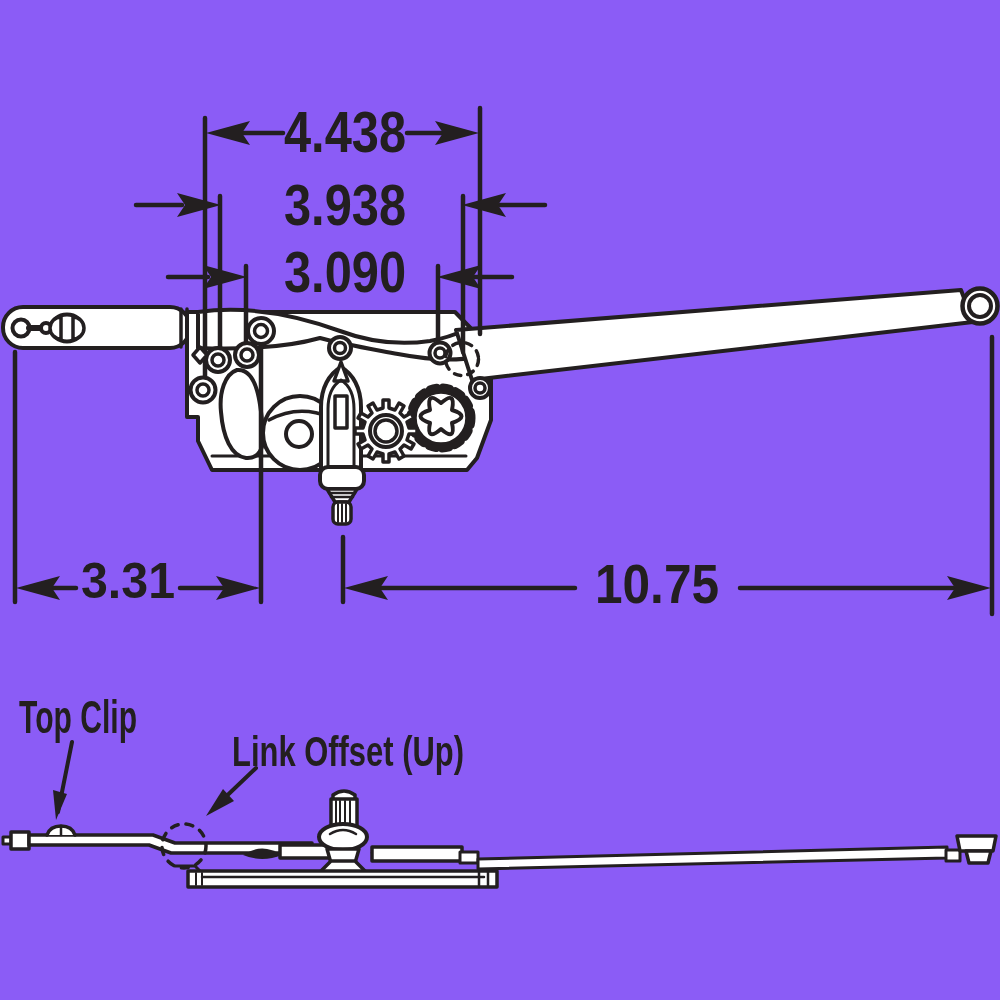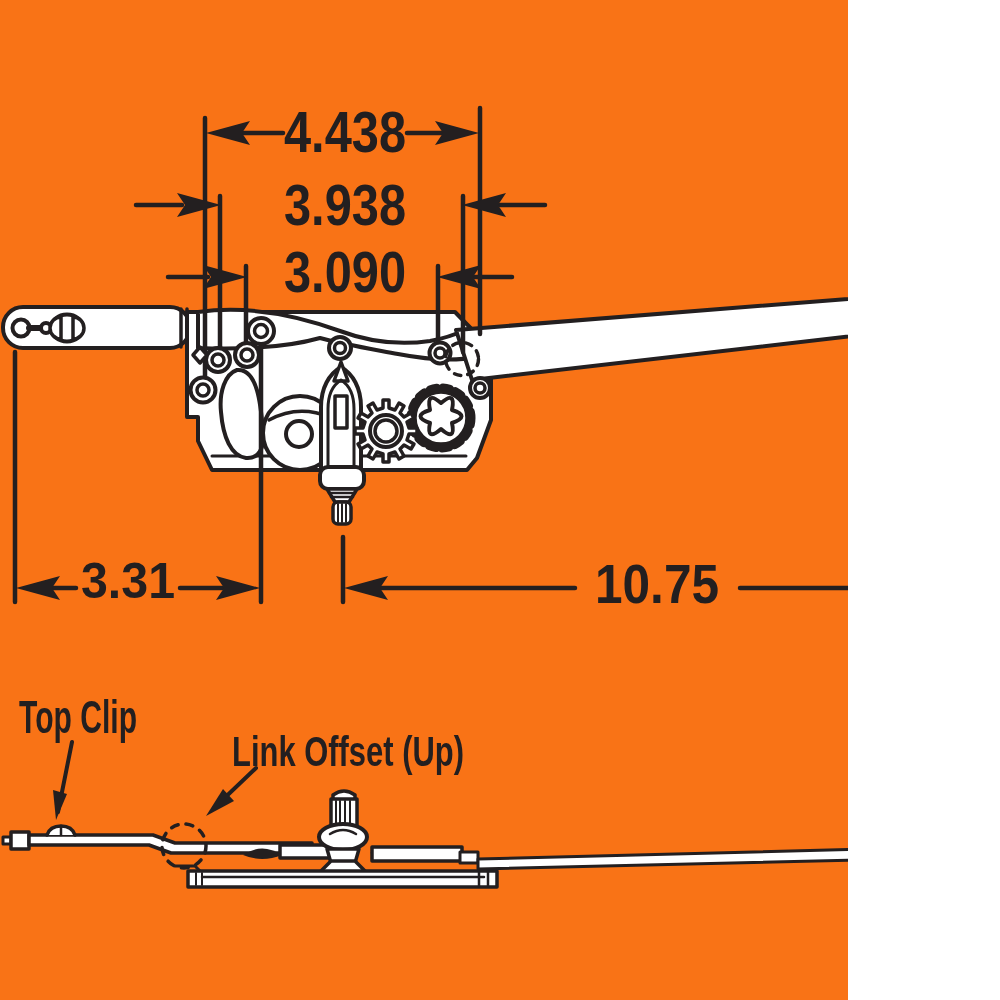--- a/index.html
+++ b/index.html
@@ -1,16 +1,16 @@
 <!DOCTYPE html>
 <html><head>
 <meta charset="utf-8">
 <style>
   html,body{margin:0;padding:0;background:#ffffff;}
-  .canvas{position:relative;width:848px;height:1000px;background:#f97316;overflow:hidden;}
+  .canvas{position:relative;width:1000px;height:1000px;background:#8b5cf6;overflow:hidden;}
   svg{display:block;}
   text{font-family:"Liberation Sans","DejaVu Sans",sans-serif;font-weight:bold;fill:#231f20;}
 </style>
 </head>
 <body>
 
 <div class="canvas">
 <svg width="1000" height="1000" viewBox="0 0 1000 1000" stroke-linecap="round" stroke-linejoin="round">
 
   <g stroke="#231f20" fill="none">

